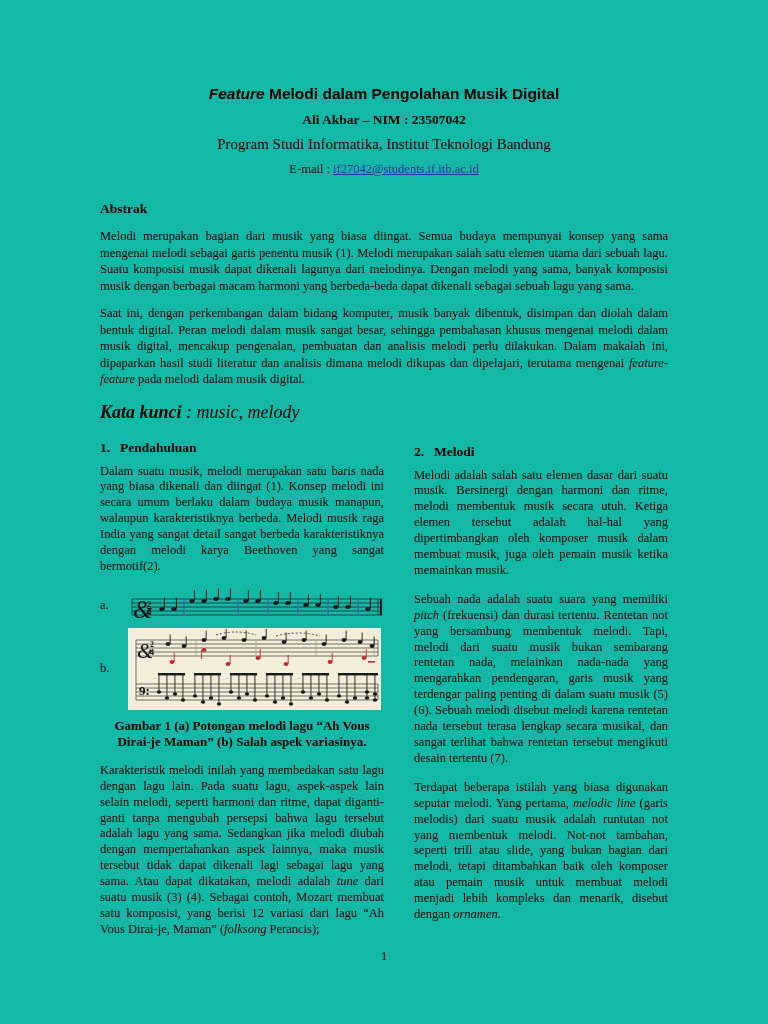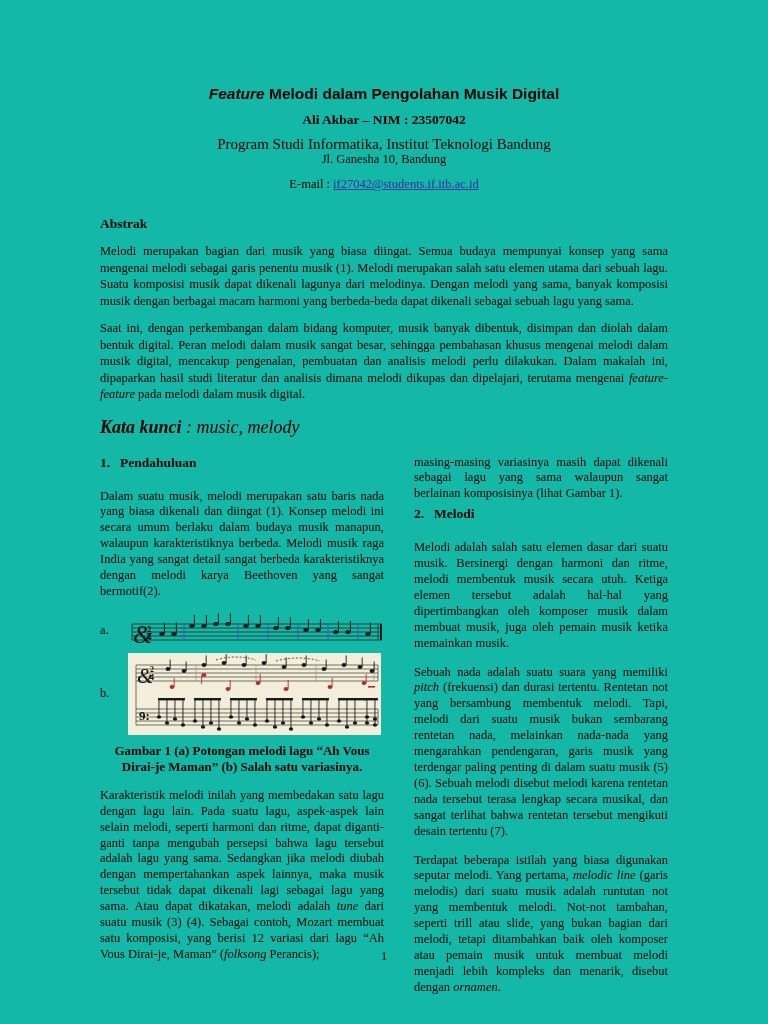--- a/index.html
+++ b/index.html
@@ -28,21 +28,21 @@
   .keywords { font-size: 18px; font-style: italic; margin-top: 14px; }
   .keywords .lbl { font-weight: bold; }
 
   
   .columns { display: flex; gap: 30px; margin-top: 17px; align-items: flex-start; }
   .col-left  { width: 285px; }
   .col-right { width: 259px; }
   .col-h { font-size: 13.5px; font-weight: bold; margin: 0; }
   .col-h .num { display: inline-block; width: 20px; }
   .col-h.gap-top { margin-top: 4px; }
-  .columns p.just { line-height: 15.9px; margin-top: 18px; }
+  .columns p.just { line-height: 15.9px; margin-top: 8px; }
 
   
   .figure-block { margin-top: 12px; }
   .fig-row { display: flex; align-items: center; }
   .fig-label { width: 28px; font-size: 12.5px; flex: 0 0 28px; }
   .fig-row.b { margin-top: 3px; }
   .figcaption {
     font-weight: bold; font-size: 13px; line-height: 16px;
     text-align: center; margin-top: 8px;
   }
@@ -53,21 +53,20 @@
 </style>
 </head>
 <body>
 
 <div class="page">
   <div class="content">
 
     <h1 class="title"><span class="it">Feature</span><span> Melodi dalam Pengolahan Musik Digital</span></h1>
     <div class="author">Ali Akbar – NIM : 23507042</div>
     <div class="affil">Program Studi Informatika, Institut Teknologi Bandung</div>
-    <div class="affil2">Jl. Ganesha 10, Bandung</div>
     <div class="email-line"><span>E-mail : </span><a href="#">if27042@students.if.itb.ac.id</a></div>
 
     <h2 class="sec-h">Abstrak</h2>
     <p class="just">Melodi merupakan bagian dari musik yang biasa diingat. Semua budaya mempunyai konsep yang sama mengenai melodi sebagai garis penentu musik (1). Melodi merupakan salah satu elemen utama dari sebuah lagu. Suatu komposisi musik dapat dikenali lagunya dari melodinya. Dengan melodi yang sama, banyak komposisi musik dengan berbagai macam harmoni yang berbeda-beda dapat dikenali sebagai sebuah lagu yang sama.</p>
     <p class="just"><span>Saat ini, dengan perkembangan dalam bidang komputer, musik banyak dibentuk, disimpan dan diolah dalam bentuk digital. Peran melodi dalam musik sangat besar, sehingga pembahasan khusus mengenai melodi dalam musik digital, mencakup pengenalan, pembuatan dan analisis melodi perlu dilakukan. Dalam makalah ini, dipaparkan hasil studi literatur dan analisis dimana melodi dikupas dan dipelajari, terutama mengenai </span><span class="it" style="font-style:italic">feature-feature</span><span> pada melodi dalam musik digital.</span></p>
     <div class="keywords"><span class="lbl">Kata kunci</span><span> : music, melody</span></div>
 
     <div class="columns">
 
       <div class="col-left">
@@ -269,29 +268,28 @@
                   <rect x="238.5" y="47" width="0.9" height="23"></rect>
                 <ellipse cx="247" cy="66" rx="2.2" ry="1.8"></ellipse>
                   <ellipse cx="247" cy="72" rx="2.2" ry="1.8"></ellipse>
                   <rect x="246.5" y="47" width="0.9" height="25"></rect>
               </g>
             </svg>
           </div>
 
           <div class="figcaption">
             <div>Gambar 1 (a) Potongan melodi lagu “Ah Vous</div>
-            <div>Dirai-je Maman” (b) Salah satu variasinya.</div>
+            <div>Dirai-je Maman” (b) Salah aspek variasinya.</div>
           </div>
         </div>
 
         <p class="just" style="margin-top:13px"><span>Karakteristik melodi inilah yang membedakan satu lagu dengan lagu lain. Pada suatu lagu, aspek-aspek lain selain melodi, seperti harmoni dan ritme, dapat diganti-ganti tanpa mengubah persepsi bahwa lagu tersebut adalah lagu yang sama. Sedangkan jika melodi diubah dengan mempertahankan aspek lainnya, maka musik tersebut tidak dapat dikenali lagi sebagai lagu yang sama. Atau dapat dikatakan, melodi adalah </span><span style="font-style:italic">tune</span><span> dari suatu musik (3) (4). Sebagai contoh, Mozart membuat satu komposisi, yang berisi 12 variasi dari lagu “Ah Vous Dirai-je, Maman” (</span><span style="font-style:italic">folksong</span><span> Perancis);</span></p>
       </div>
 
       <div class="col-right">
-        <p class="just" style="margin-top:0">masing-masing variasinya masih dapat dikenali sebagai lagu yang sama walaupun sangat berlainan komposisinya (lihat Gambar 1).</p>
 
         <h3 class="col-h gap-top"><span class="num">2.</span><span>Melodi</span></h3>
 
         <p class="just">Melodi adalah salah satu elemen dasar dari suatu musik. Bersinergi dengan harmoni dan ritme, melodi membentuk musik secara utuh. Ketiga elemen tersebut adalah hal-hal yang dipertimbangkan oleh komposer musik dalam membuat musik, juga oleh pemain musik ketika memainkan musik.</p>
 
         <p class="just" style="margin-top:13px"><span>Sebuah nada adalah suatu suara yang memiliki </span><span style="font-style:italic">pitch</span><span> (frekuensi) dan durasi tertentu. Rentetan not yang bersambung membentuk melodi. Tapi, melodi dari suatu musik bukan sembarang rentetan nada, melainkan nada-nada yang mengarahkan pendengaran, garis musik yang terdengar paling penting di dalam suatu musik (5) (6). Sebuah melodi disebut melodi karena rentetan nada tersebut terasa lengkap secara musikal, dan sangat terlihat bahwa rentetan tersebut mengikuti desain tertentu (7).</span></p>
 
         <p class="just" style="margin-top:13px"><span>Terdapat beberapa istilah yang biasa digunakan seputar melodi. Yang pertama, </span><span style="font-style:italic">melodic line</span><span> (garis melodis) dari suatu musik adalah runtutan not yang membentuk melodi. Not-not tambahan, seperti trill atau slide, yang bukan bagian dari melodi, tetapi ditambahkan baik oleh komposer atau pemain musik untuk membuat melodi menjadi lebih kompleks dan menarik, disebut dengan </span><span style="font-style:italic">ornamen</span><span>.</span></p>
       </div>
     </div>

